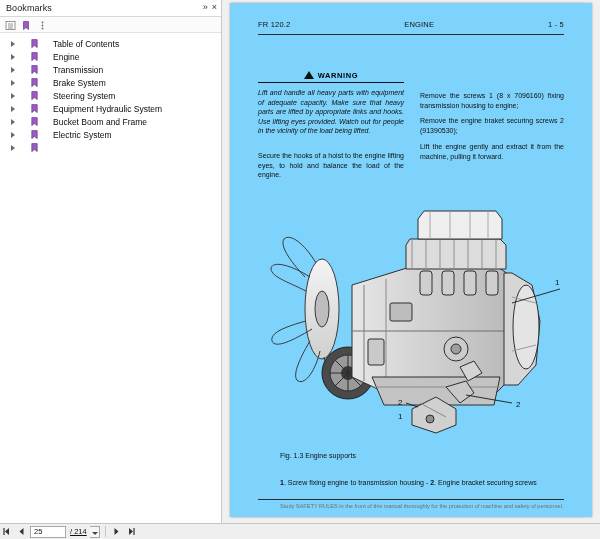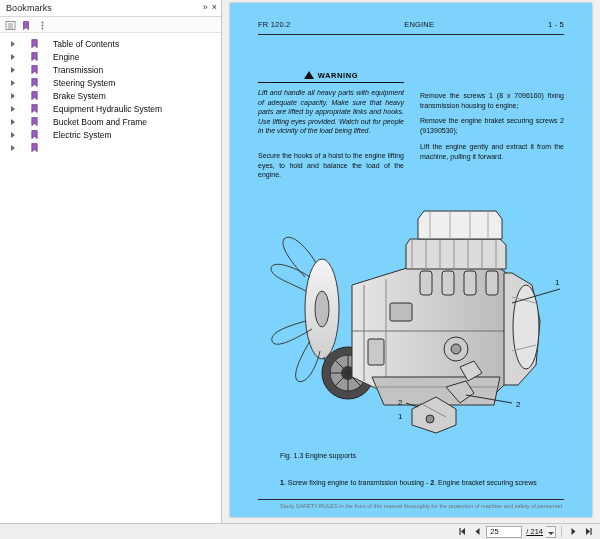--- a/index.html
+++ b/index.html
@@ -236,21 +236,21 @@
 
   
   #bottombar {
     position: absolute;
     left: 0; bottom: 0;
     width: 600px; height: 16px;
     background: #efefef;
     border-top: 1px solid #c5c5c5;
     display: flex;
     align-items: center;
-    justify-content: flex-end;
+    justify-content: flex-start;
     padding-right: 6px;
     gap: 3px;
   }
   .nav-ic {
     width: 12px; height: 12px;
     display: flex;
     align-items: center;
     justify-content: center;
     color: #333;
   }
@@ -370,31 +370,31 @@
       </div>
 
 
       <div class="bm-row">
         <span class="bm-caret"></span>
         <span class="bm-icon">
           <svg width="11" height="11" viewBox="0 0 11 11">
               <path d="M2.8 1.6 h5.4 v8 l-2.7 -2.1 l-2.7 2.1 z" fill="#9b5cc0" stroke="#6b3a8c" stroke-width="0.7"></path>
             </svg>
         </span>
+        <span class="bm-label">Brake System</span>
+      </div>
+
+      <div class="bm-row">
+        <span class="bm-caret"></span>
+        <span class="bm-icon">
+          <svg width="11" height="11" viewBox="0 0 11 11">
+              <path d="M2.8 1.6 h5.4 v8 l-2.7 -2.1 l-2.7 2.1 z" fill="#9b5cc0" stroke="#6b3a8c" stroke-width="0.7"></path>
+            </svg>
+        </span>
         <span class="bm-label">Steering System</span>
-      </div>
-
-      <div class="bm-row">
-        <span class="bm-caret"></span>
-        <span class="bm-icon">
-          <svg width="11" height="11" viewBox="0 0 11 11">
-              <path d="M2.8 1.6 h5.4 v8 l-2.7 -2.1 l-2.7 2.1 z" fill="#9b5cc0" stroke="#6b3a8c" stroke-width="0.7"></path>
-            </svg>
-        </span>
-        <span class="bm-label">Brake System</span>
       </div>
 
       <div class="bm-row">
         <span class="bm-caret"></span>
         <span class="bm-icon">
           <svg width="11" height="11" viewBox="0 0 11 11">
               <path d="M2.8 1.6 h5.4 v8 l-2.7 -2.1 l-2.7 2.1 z" fill="#9b5cc0" stroke="#6b3a8c" stroke-width="0.7"></path>
             </svg>
         </span>
         <span class="bm-label">Equipment Hydraulic System</span>

